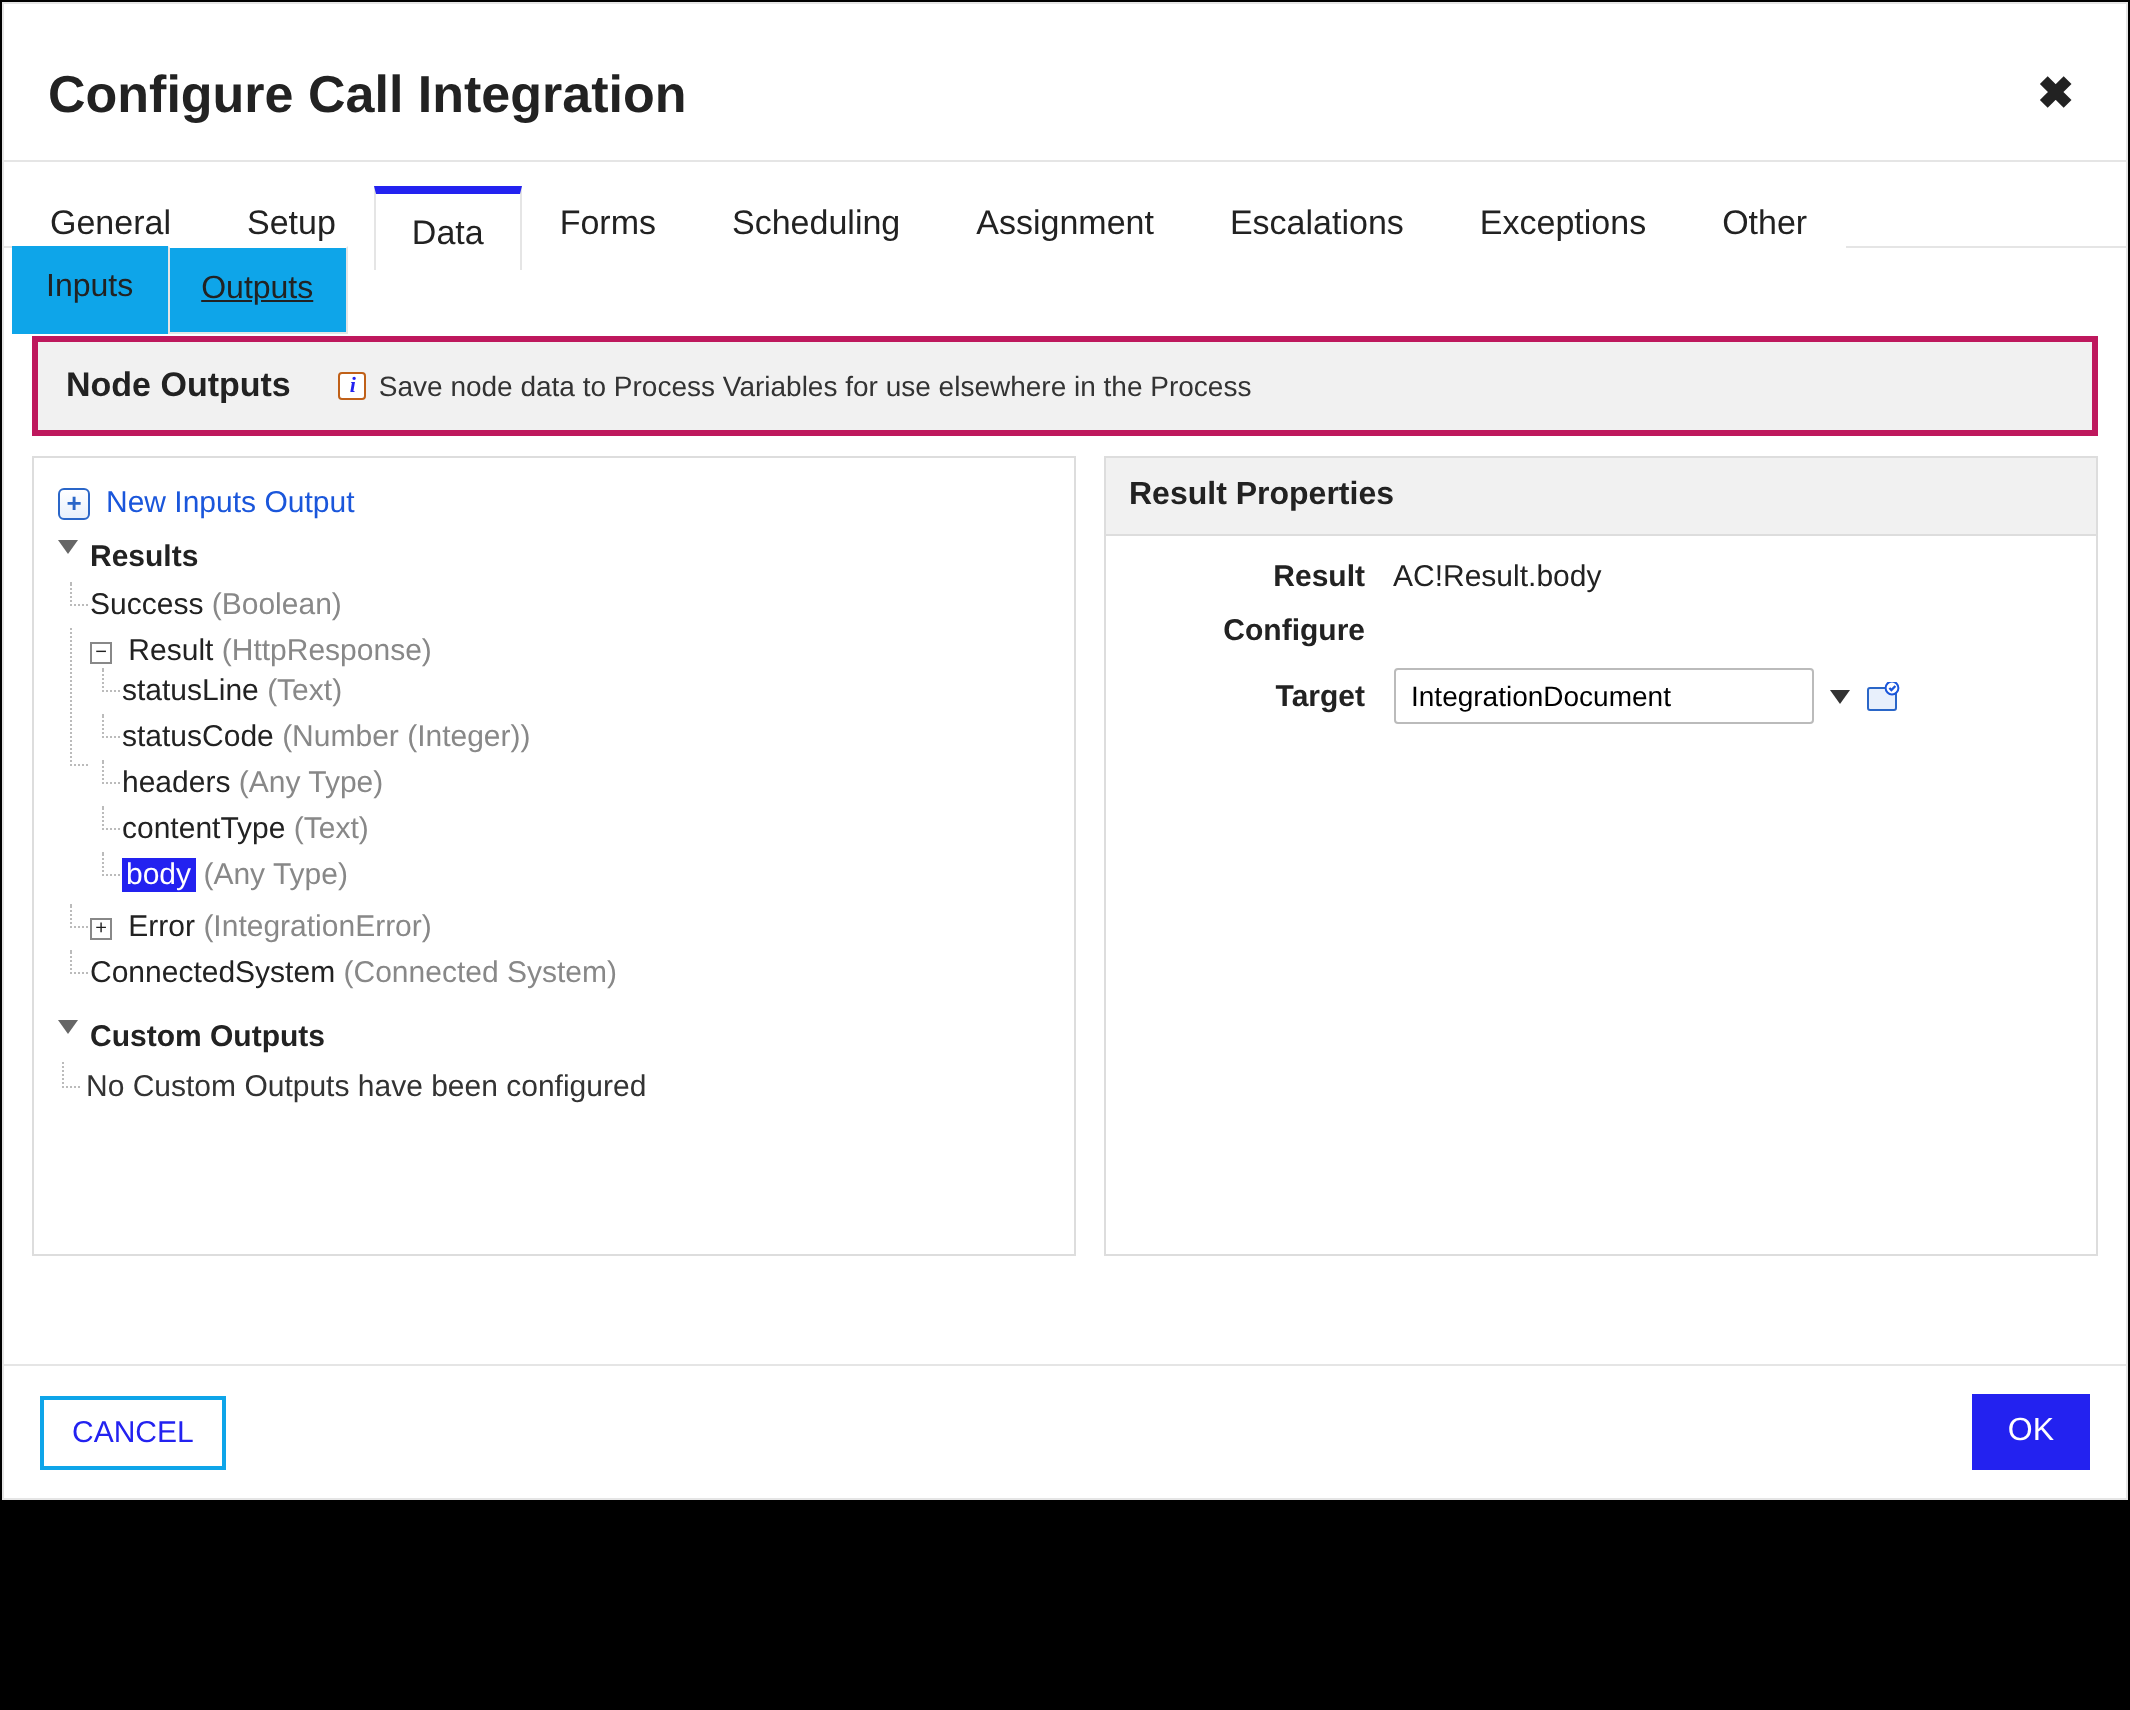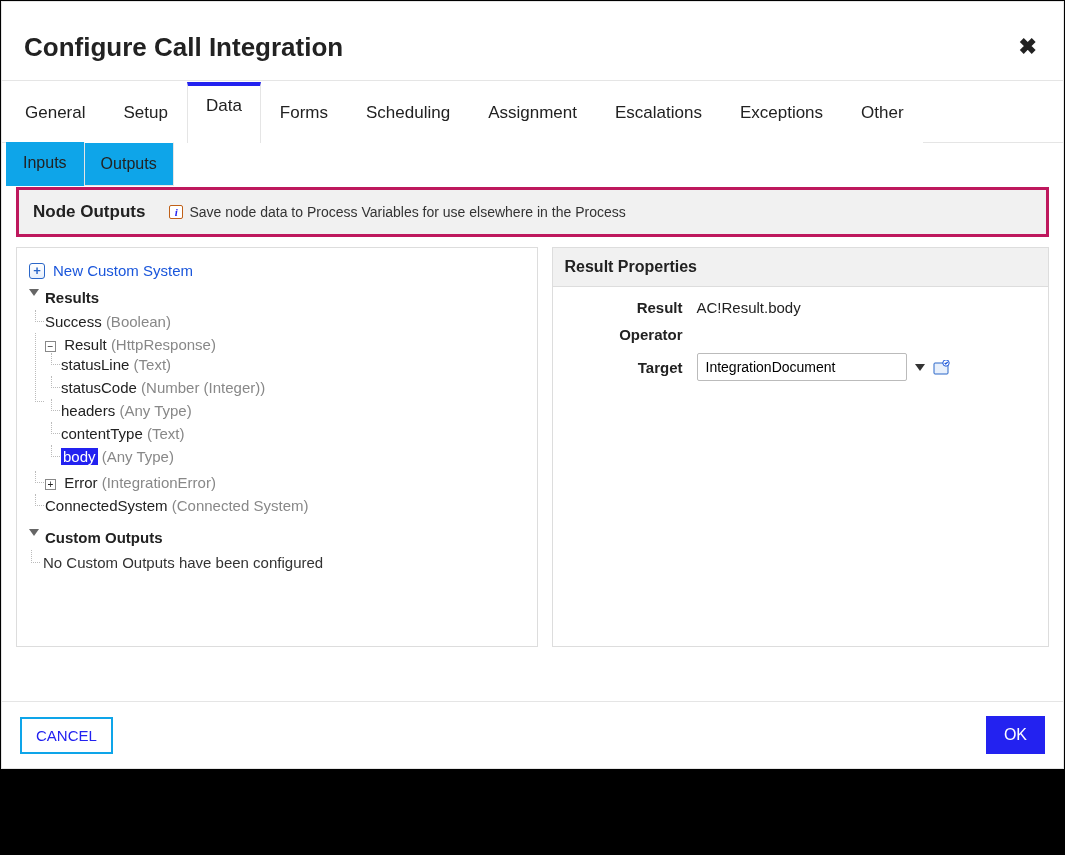--- a/index.html
+++ b/index.html
@@ -21,27 +21,27 @@
     font-size: 26px;
     font-weight: 700;
   }
   .close-x { font-size: 22px; font-weight: 900; cursor: pointer; padding: 4px; }
   .tabs-primary {
     display: flex;
     border-bottom: 1px solid #e5e5e5;
     padding-left: 4px;
   }
   .tab {
-    padding: 20px 18px;
+    padding: 8px 18px;
     font-size: 17px;
     cursor: pointer;
     border: 1px solid transparent;
     border-bottom: none;
     position: relative;
-    top: 1px;
+    top: 12px;
     background: #fff;
   }
   .tab.active {
     border-color: #e5e5e5;
     border-top: 4px solid #2322f0;
     padding-top: 10px;
   }
   .tabs-secondary {
     display: flex;
     padding-left: 4px;
@@ -54,20 +54,21 @@
     border-top: none;
     position: relative;
     top: -1px;
     background: #0ea5e9;
   }
   .subtab.active {
     border-left-color: #e5e5e5;
     border-right-color: #e5e5e5;
     border-bottom-color: #e5e5e5;
     border-top: 1px solid #fff;
+    text-decoration: underline;
   }
   
 
   .section-header {
     background: #f1f1f1;
     border: 3px solid #be185d;
     margin: 0 14px;
     padding: 12px 14px;
     display: flex;
     align-items: center;
@@ -214,21 +215,21 @@
       <span class="info-icon">i</span>
       <span>Save node data to Process Variables for use elsewhere in the Process</span>
     </span>
   </div>
 
   <div class="content-row">
 
     <div class="panel panel-left">
       <div class="new-output">
         <span class="plus-icon">+</span>
-        <span>New Custom System</span>
+        <span>New Inputs Output</span>
       </div>
 
       <div class="tree">
         <div class="tree-group-label">
           <span class="caret"></span>
           <span>Results</span>
         </div>
         <ul>
           <li>
             <span class="tnode">Success</span>
@@ -281,21 +282,21 @@
     </div>
 
     <div class="panel panel-right">
       <div class="panel-head">Result Properties</div>
       <div class="panel-body">
         <div class="prop-row">
           <div class="prop-label">Result</div>
           <div class="prop-value">AC!Result.body</div>
         </div>
         <div class="prop-row">
-          <div class="prop-label">Operator</div>
+          <div class="prop-label">Configure</div>
         </div>
         <div class="prop-row">
           <div class="prop-label">Target</div>
           <div class="prop-value target-wrap">
             <input class="target-input" value="IntegrationDocument" style="">
             <span class="dd-caret"></span>
             <span class="mini-icon">
               <svg viewBox="0 0 18 16">
                 <rect x="1" y="3" width="14" height="11" rx="1" fill="#e8f0fc" stroke="#2a66c8"></rect>
                 <circle cx="13" cy="3" r="3.2" fill="#fff" stroke="#1a56db"></circle>

